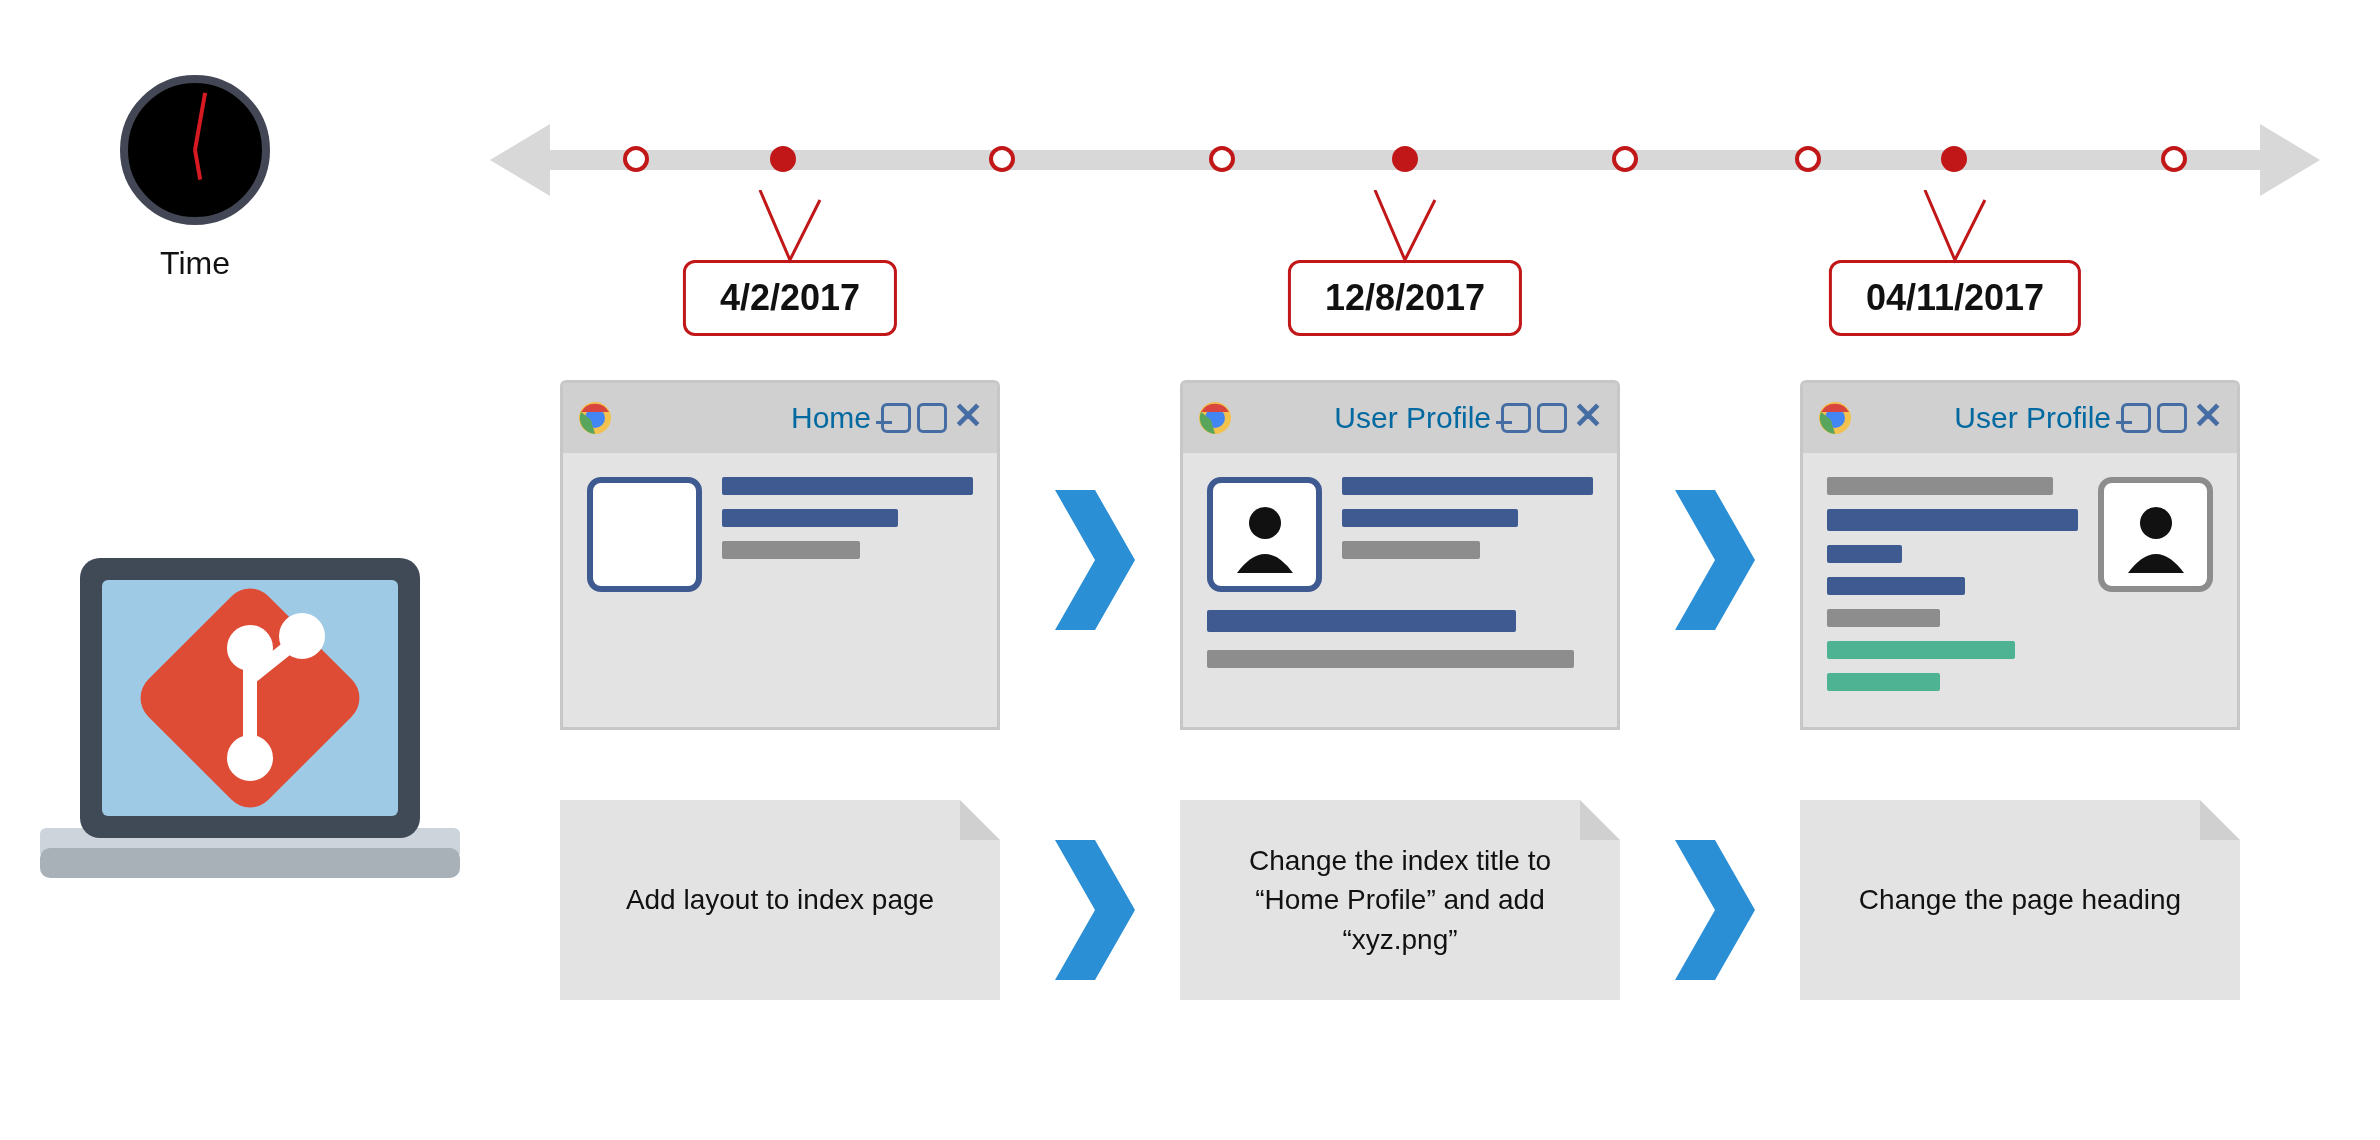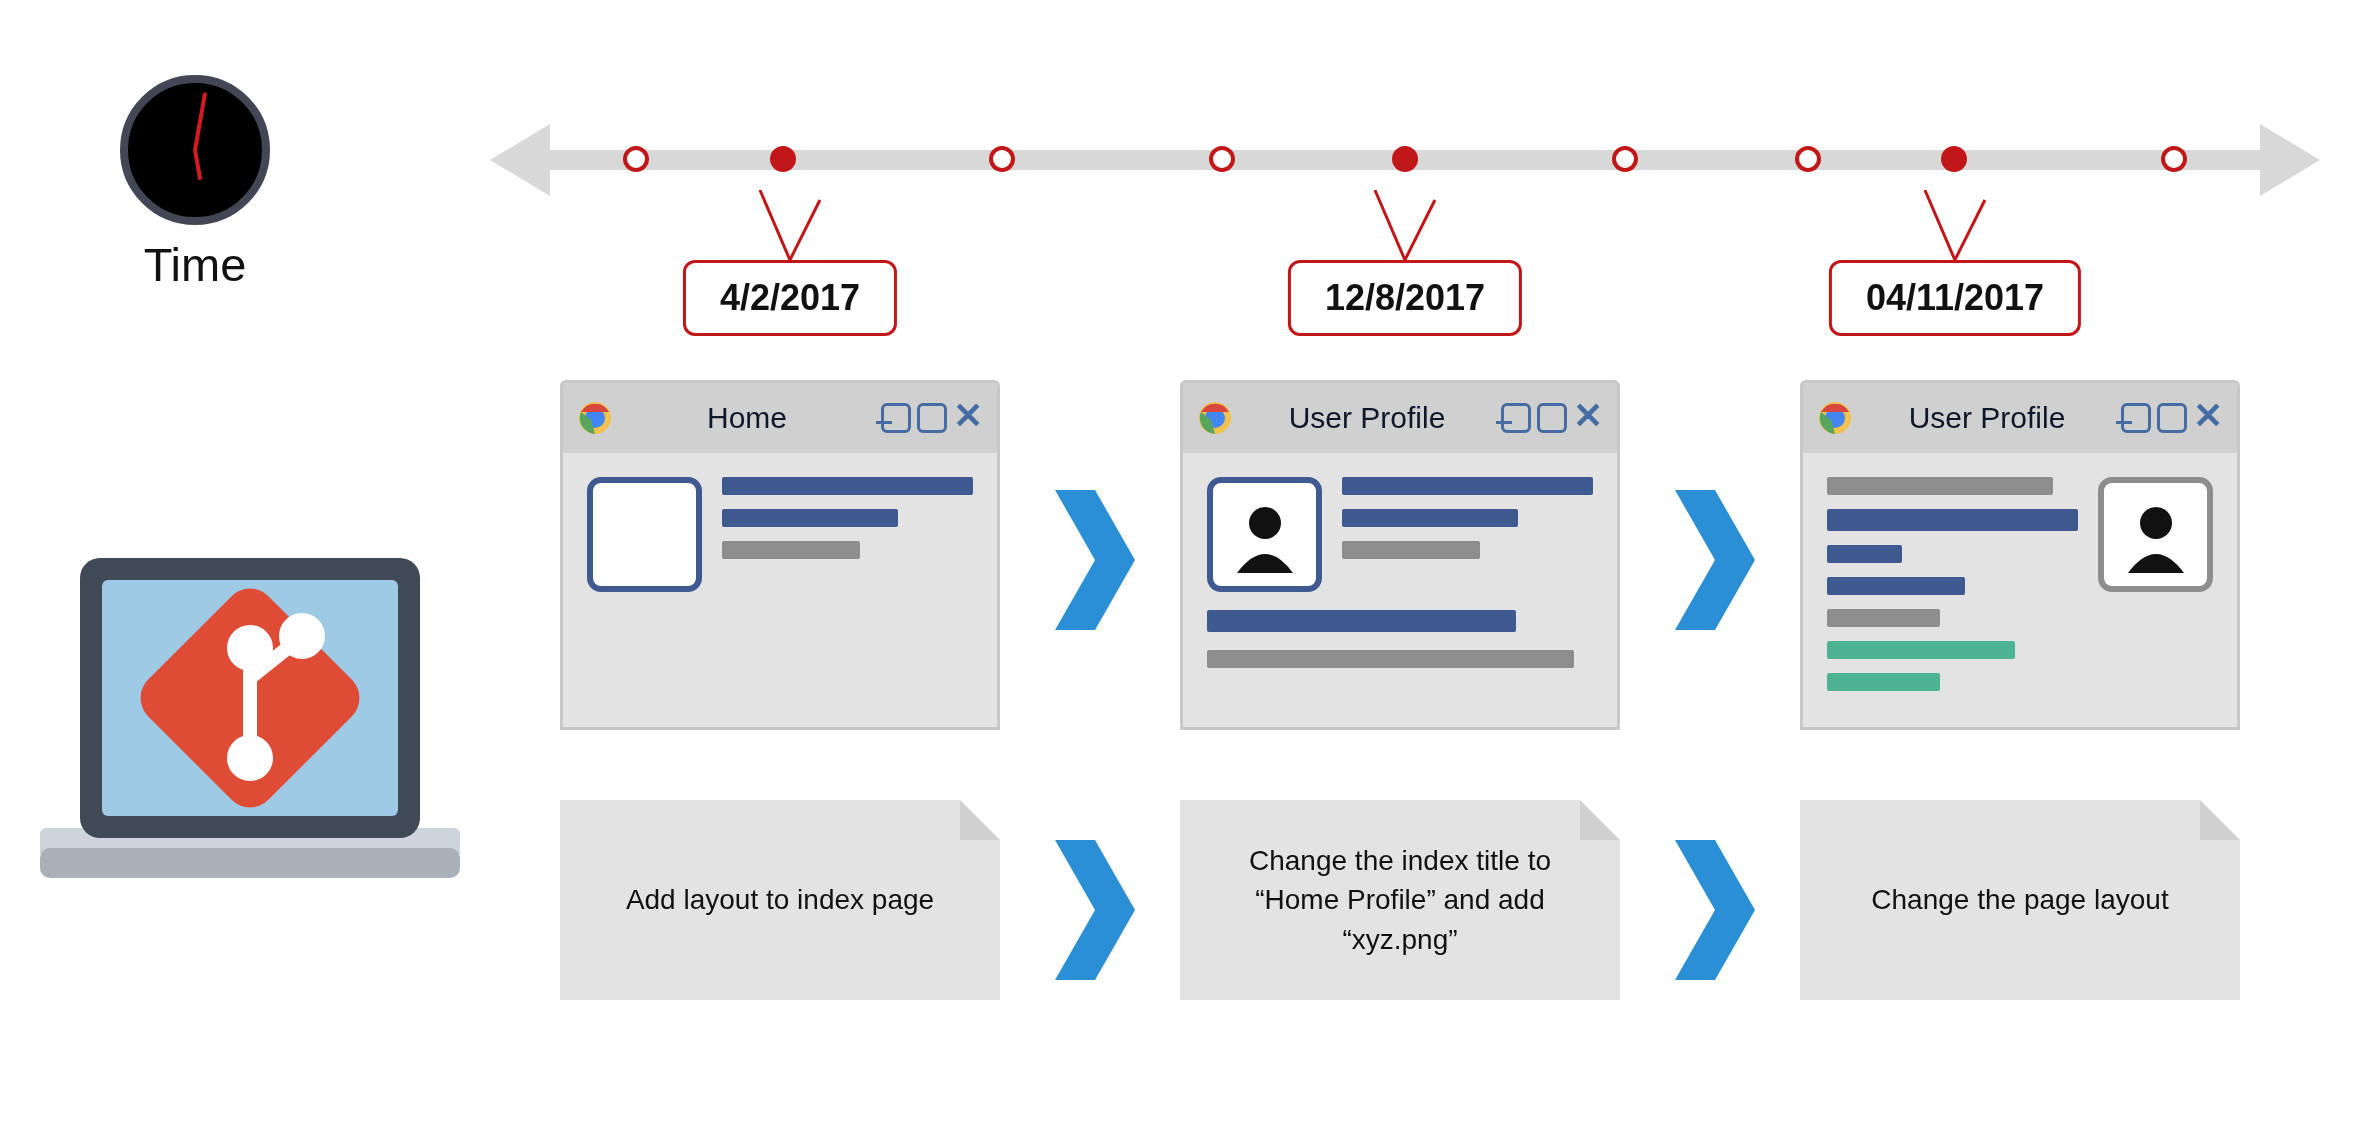--- a/index.html
+++ b/index.html
@@ -4,42 +4,42 @@
 <style>
   * { box-sizing: border-box; margin: 0; padding: 0; }
   body { font-family: "Segoe UI", Tahoma, sans-serif; background: #fff; width: 2380px; height: 1140px; position: relative; }
 
   
   .clock-wrap { position: absolute; left: 120px; top: 75px; text-align: center; }
   .clock { width: 150px; height: 150px; border-radius: 50%; background: #000; border: 8px solid #434654; position: relative; margin: 0 auto; }
   .clock-hand { position: absolute; left: 50%; bottom: 50%; transform-origin: bottom center; background: #d71921; }
   .hand-long { width: 4px; height: 58px; transform: translateX(-50%) rotate(10deg); }
   .hand-short { width: 4px; height: 30px; transform: translateX(-50%) rotate(170deg); }
-  .clock-label { margin-top: 12px; font-size: 47px; color: #111; }
+  .clock-label { margin-top: 20px; font-size: 32px; color: #111; }
 
   
   .laptop { position: absolute; left: 40px; top: 558px; }
 
   
   .timeline { position: absolute; left: 490px; top: 104px; width: 1830px; height: 90px; }
   .tl-bar { position: absolute; top: 46px; left: 60px; right: 60px; height: 20px; background: #d8d8d8; }
   .tl-dot { position: absolute; top: 42px; width: 26px; height: 26px; border: 4px solid #c11718; border-radius: 50%; background: #fff; transform: translateX(-50%); }
   .tl-dot.filled { background: #c11718; }
   .tl-arrow { position: absolute; top: 20px; width: 0; height: 0; }
   .tl-arrow.left { left: 0; border-top: 36px solid transparent; border-bottom: 36px solid transparent; border-right: 60px solid #d8d8d8; }
   .tl-arrow.right { right: 0; border-top: 36px solid transparent; border-bottom: 36px solid transparent; border-left: 60px solid #d8d8d8; }
 
   .callout { position: absolute; top: 260px; transform: translateX(-50%); }
   .callout-box { border: 3px solid #c11718; border-radius: 12px; padding: 14px 34px; font-size: 36px; font-weight: 700; color: #111; background: #fff; }
   .callout svg { position: absolute; left: 50%; top: -70px; transform: translateX(-50%); }
 
   
   .snap { position: absolute; top: 380px; width: 440px; height: 350px; background: #e3e3e3; border: 3px solid #c7c7c7; border-radius: 6px 6px 0 0; }
   .snap-title { height: 70px; background: #d0d0d0; display: flex; align-items: center; padding: 0 14px; gap: 10px; }
-  .snap-title-text { flex: 1; text-align: center; font-size: 30px; color: #0f172a; }
+  .snap-title-text { flex: 1; text-align: right; font-size: 30px; color: #0369a1; }
   .win-ctrls { display: flex; gap: 6px; align-items: center; }
   .ctrl { width: 30px; height: 30px; border: 3px solid #466da3; border-radius: 6px; position: relative; }
   .ctrl.min::after { content:""; position:absolute; left:-8px; bottom:6px; width:16px; height:3px; background:#466da3; }
   .ctrl.close { font-size: 36px; color:#466da3; border:none; line-height:26px; font-weight:700; }
   .snap-body { padding: 24px; display: flex; gap: 20px; flex-wrap: wrap; }
   .bar { height: 18px; border-radius: 2px; }
   .bar.blue { background: #3e5a90; }
   .bar.gray { background: #8d8d8d; }
   .bar.teal { background: #4eb393; }
   .imgbox { width: 115px; height: 115px; border: 6px solid #3e5a90; border-radius: 14px; background: #fff; display: flex; align-items: center; justify-content: center; }
@@ -227,21 +227,21 @@
     </svg>
 </div>
 <div class="chev chevB">
   <svg viewBox="0 0 80 140">
       <path d="M0 0 L40 0 L80 70 L40 140 L0 140 L40 70 Z" fill="#2b8fd6"></path>
     </svg>
 </div>
 
 <div class="note col1">Add layout to index page</div>
 <div class="note col2">Change the index title to “Home Profile” and add “xyz.png”</div>
-<div class="note col3">Change the page layout</div>
+<div class="note col3">Change the page heading</div>
 
 <div class="chev2 chevA">
   <svg viewBox="0 0 80 140">
       <path d="M0 0 L40 0 L80 70 L40 140 L0 140 L40 70 Z" fill="#2b8fd6"></path>
     </svg>
 </div>
 <div class="chev2 chevB">
   <svg viewBox="0 0 80 140">
       <path d="M0 0 L40 0 L80 70 L40 140 L0 140 L40 70 Z" fill="#2b8fd6"></path>
     </svg>

